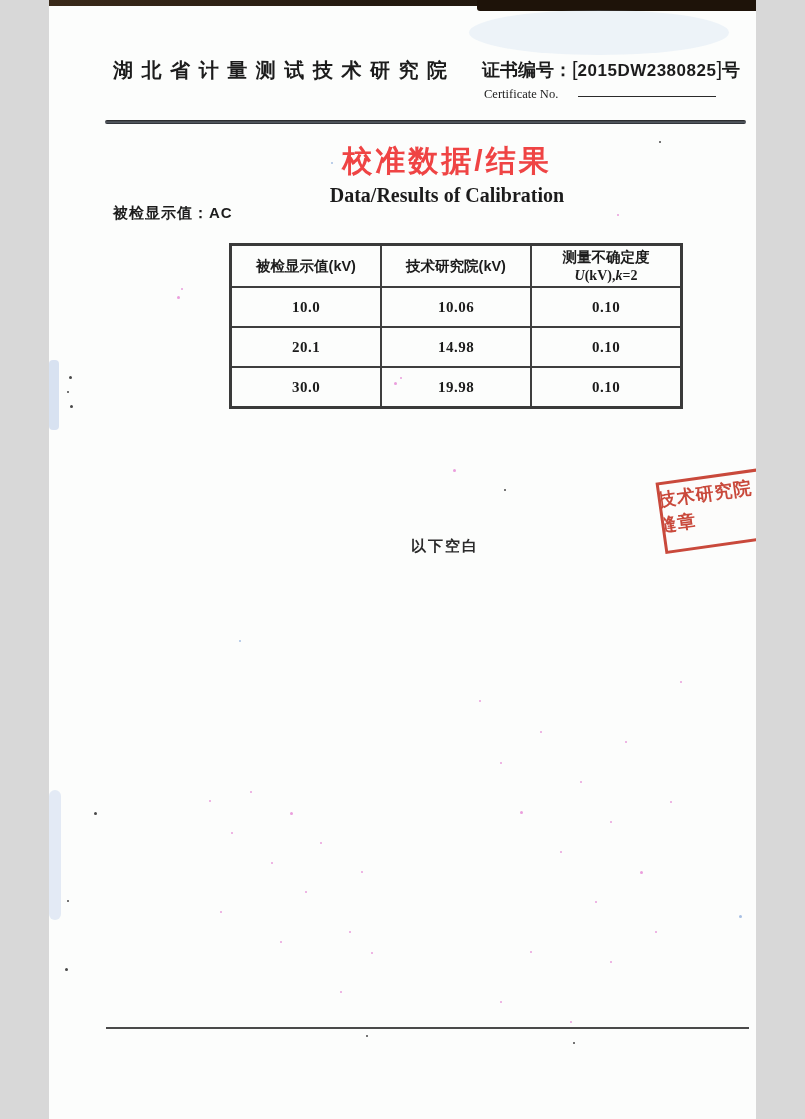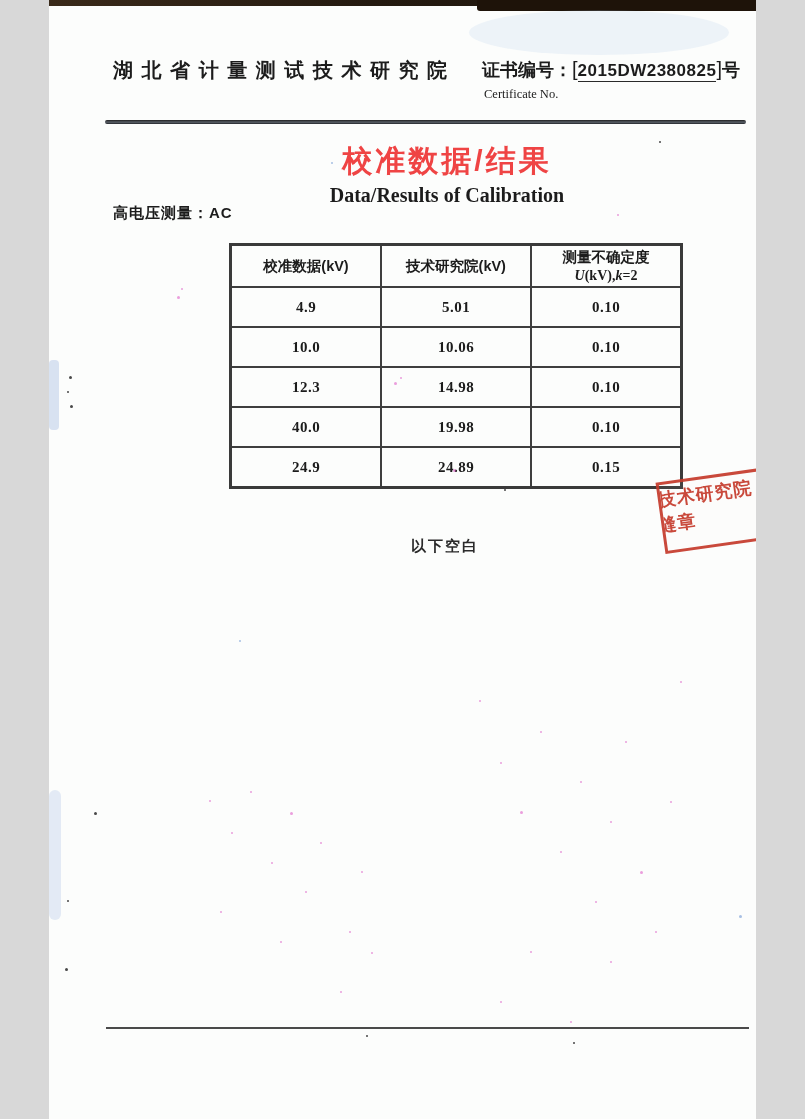--- a/index.html
+++ b/index.html
@@ -16,21 +16,21 @@
 
   
   .edge-top { position:absolute; left:0; top:0; width:805px; height:6px; background:linear-gradient(90deg,#3a2a1a,#241a10 40%,#1c130a); }
   .edge-top-right { position:absolute; left:428px; top:0; width:377px; height:11px; background:#1e1309; border-radius:0 0 4px 3px; }
 
   .inst-cn { position:absolute; left:64px; top:57px; font-size:20px; font-weight:bold; letter-spacing:1.5px; white-space:nowrap; }
   .inst-en { position:absolute; left:65px; top:85px; font-family:"Liberation Serif", serif; font-size:12.5px; font-weight:bold; white-space:nowrap; }
 
   .cert-block { position:absolute; left:433px; top:58px; font-size:18px; font-weight:bold; white-space:nowrap; }
   .cert-block .bracket { font-size:20px; font-weight:normal; }
-  .cert-num { font-size:17px; letter-spacing:.5px; border-bottom:1.5px solid #2a2a2a; padding-bottom:1px; }
+  .cert-num { font-size:17px; letter-spacing:.5px; border-bottom:1.5px solid #2a2a2a; padding-bottom:16px; }
   .cert-en { position:absolute; left:435px; top:87px; font-family:"Liberation Serif", serif; font-size:12.5px; }
 
   .divider { position:absolute; left:56px; top:120px; width:641px; height:4px;
              background:linear-gradient(#1f1f1f,#5a6068 55%,#23252a); border-radius:2px; }
 
   .title-cn { position:absolute; left:0; top:141px; width:796px; text-align:center; margin:0;
               font-size:30px; font-weight:bold; letter-spacing:3px; color:#ef4444; }
   .title-en { position:absolute; left:0; top:184px; width:796px; text-align:center;
               font-family:"Liberation Serif", serif; font-size:20px; font-weight:600; }
 
@@ -76,58 +76,48 @@
   <div class="cert-block">
     <span>证书编号：</span><span class="bracket">[</span><span class="cert-num">2015DW2380825</span><span class="bracket">]</span><span>号</span>
   </div>
   <div class="cert-en">Certificate No.</div>
 
   <div class="divider"></div>
 
   <h1 class="title-cn">校准数据/结果</h1>
   <div class="title-en">Data/Results of Calibration</div>
 
-  <div class="section-label">高电压测量：AC</div>
+  <div class="section-label">被检显示值：AC</div>
 
   <table class="cal">
     <thead>
       <tr>
-        <th>校准数据(kV)</th>
+        <th>被检显示值(kV)</th>
         <th>技术研究院(kV)</th>
         <th>
           <span>测量不确定度</span><br>
           <span class="hdr-sub"><span class="it">U</span><span>(kV),</span><span class="it">k</span><span>=2</span></span>
         </th>
       </tr>
     </thead>
     <tbody>
       <tr>
-        <td>4.9</td>
-        <td>5.01</td>
-        <td>0.10</td>
-      </tr>
-      <tr>
         <td>10.0</td>
         <td>10.06</td>
         <td>0.10</td>
       </tr>
       <tr>
-        <td>12.3</td>
+        <td>20.1</td>
         <td>14.98</td>
         <td>0.10</td>
       </tr>
       <tr>
-        <td>40.0</td>
+        <td>30.0</td>
         <td>19.98</td>
         <td>0.10</td>
-      </tr>
-      <tr>
-        <td>24.9</td>
-        <td>24.89</td>
-        <td>0.15</td>
       </tr>
     </tbody>
   </table>
 
   <div class="below-blank">以下空白</div>
 
   <div class="stamp">
     <div class="l1">技术研究院</div>
     <div class="l2">缝章</div>
   </div>

